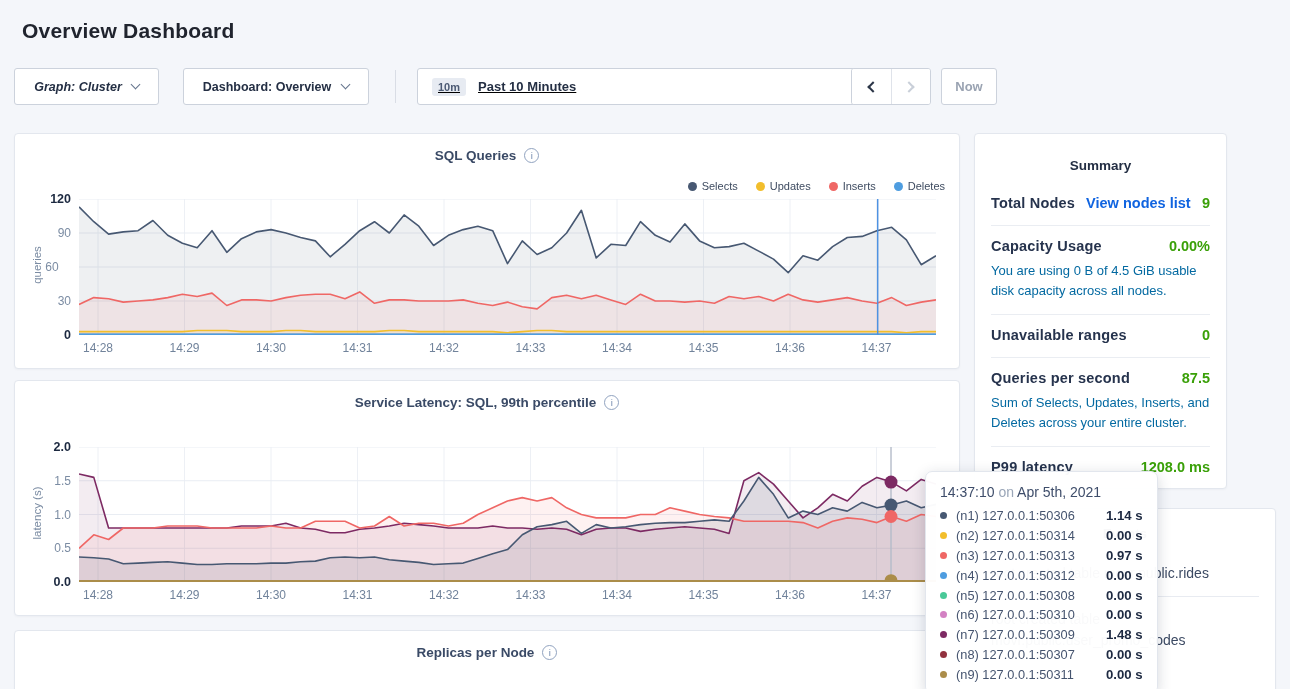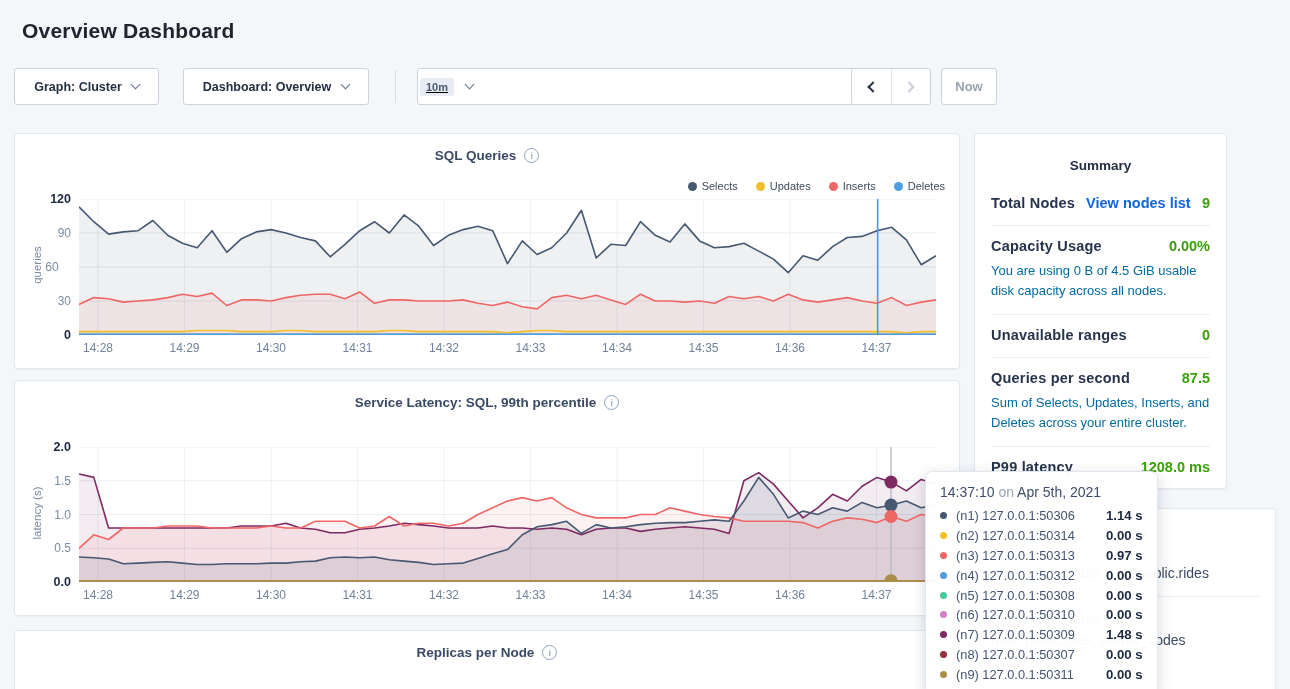--- a/index.html
+++ b/index.html
@@ -7,27 +7,27 @@
   .page { position:relative; width:1290px; height:689px; background:#f4f6fa;
           font-family:"Liberation Sans", sans-serif; overflow:hidden; }
 
   h1.page-title { position:absolute; left:14px; top:11px; margin:8px;
        font-size:21px; font-weight:600; color:#20242e; letter-spacing:.2px; }
 
   
   .tb { position:absolute; top:68px; height:37px; background:#fff;
         border:1px solid #ccd2dc; border-radius:3px; display:flex;
         align-items:center; cursor:pointer; }
-  #dd-graph { left:14px; width:145px; justify-content:center; gap:10px; }
+  #dd-graph { left:14px; width:145px; justify-content:center; gap:10px;font-style:italic; }
   #dd-dashboard { left:183px; width:186px; justify-content:center; gap:11px; }
   .tb .lbl { font-size:12.5px; font-weight:700; color:#242f44; }
   .caret { width:7px; height:7px; border-right:1.6px solid #64748c;
            border-bottom:1.6px solid #64748c; transform:rotate(45deg); margin-top:-4px; }
   .toolbar-divider { position:absolute; left:395px; top:70px; width:1px; height:33px; background:#d9dde5; }
-  #time-select { left:417px; width:472px; padding:0 2px; gap:12px;text-decoration:underline; }
+  #time-select { left:417px; width:472px; padding:0 14px; gap:12px;text-decoration:underline; }
   .badge { background:#e7ebf2; border-radius:3px; padding:3px 6px;
            font-size:11px; font-weight:700; color:#4c5a74; }
   .time-label { font-size:13px; font-weight:700; color:#242f44; flex:1; }
   #pager { left:851px; width:80px; padding:0; overflow:hidden; }
   .pager-btn { flex:1; height:100%; display:flex; align-items:center;
                justify-content:center; background:#fff; border:none; cursor:pointer; }
   .pager-btn + .pager-btn { border-left:1px solid #dfe3ea; }
   .arrow-left { width:8px; height:8px; border-left:2.4px solid #2b3547;
                 border-bottom:2.4px solid #2b3547; transform:rotate(45deg); margin-left:3px; }
   .arrow-right { width:8px; height:8px; border-right:2.4px solid #c9cfd9;
@@ -100,20 +100,21 @@
     <span class="lbl">Graph: Cluster</span>
     <span class="caret"></span>
   </div>
   <div class="tb" id="dd-dashboard">
     <span class="lbl">Dashboard: Overview</span>
     <span class="caret"></span>
   </div>
   <div class="toolbar-divider"></div>
   <div class="tb" id="time-select">
     <span class="badge">10m</span>
+    <span class="time-label">Past 10 Minutes</span>
     <span class="caret"></span>
   </div>
   <div class="tb" id="pager">
     <button class="pager-btn">
       <span class="arrow-left"></span>
     </button>
     <button class="pager-btn">
       <span class="arrow-right"></span>
     </button>
   </div>

